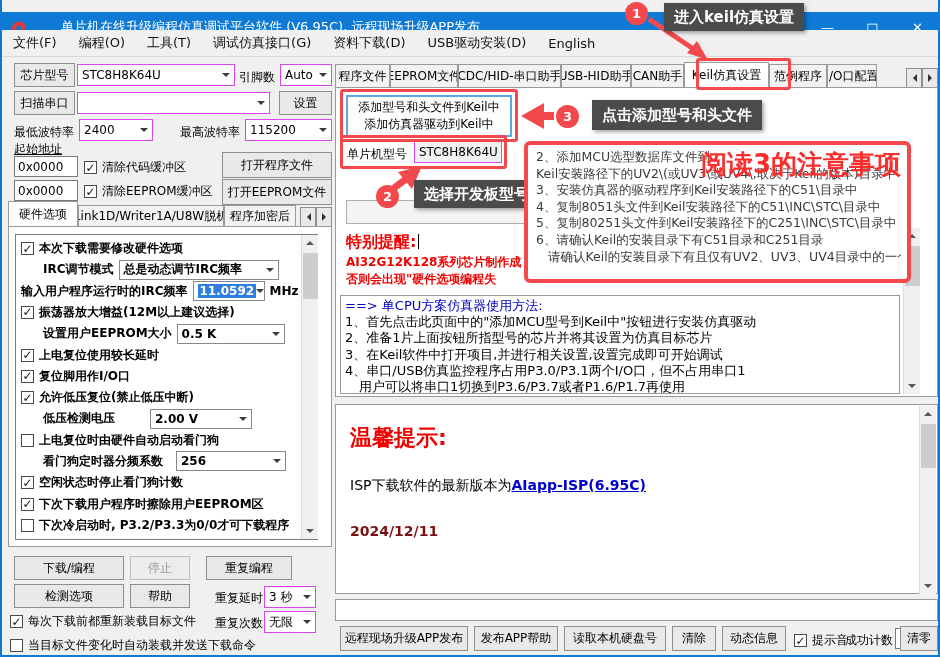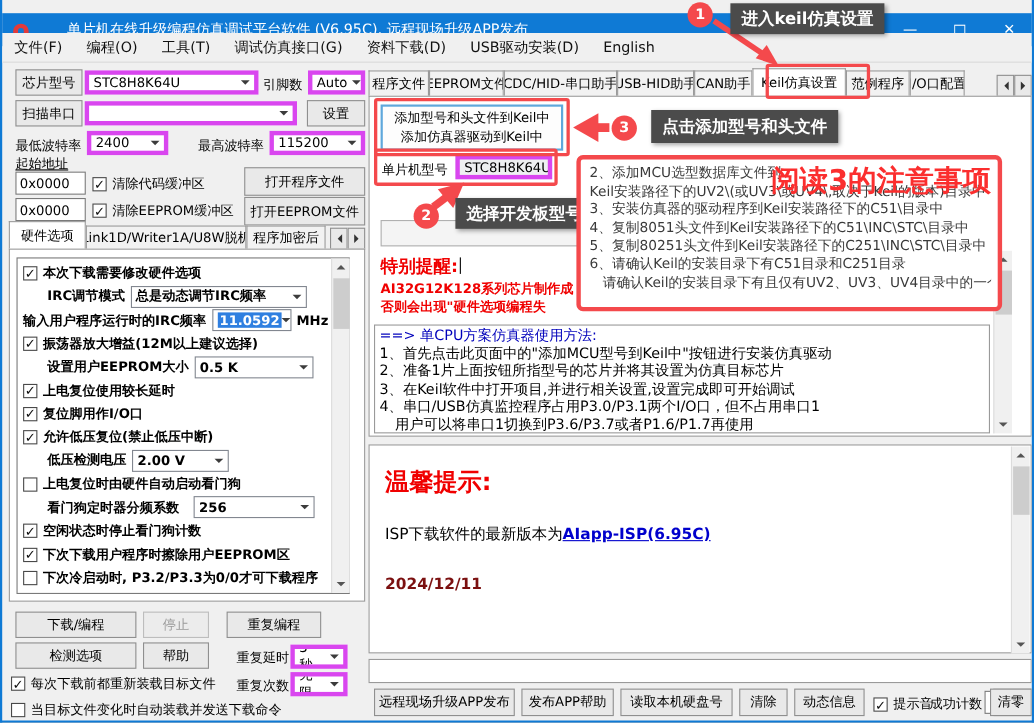--- a/index.html
+++ b/index.html
@@ -10,21 +10,21 @@
   #titlebar .app-icon{width:18px;height:16px;margin:0 8px 0 10px;}
   #win-controls{margin-left:auto;display:flex;height:100%;}
   .wbtn{width:45px;height:100%;display:flex;align-items:center;justify-content:center;color:#fff;font-size:13px;}
   
   #menubar{position:absolute;left:0;top:30px;width:936px;height:27px;background:#f0f0f0;border-bottom:1px solid #d9d9d9;display:flex;align-items:center;font-size:13px;color:#111;}
   #menubar .mitem{padding:4px 11px;}
   
   .btn{position:absolute;display:flex;align-items:center;justify-content:center;background:#e9e9e9;border:1px solid #8f8f8f;font-size:12px;color:#000;}
   .btn.dis{color:#9a9a9a;background:#ececec;border-color:#bdbdbd;}
   .lbl{position:absolute;font-size:12px;color:#000;white-space:nowrap;}
-  .combo{position:absolute;height:22px;background:#fff;border:4px solid #d946ef;display:flex;align-items:center;font-size:12px;padding-left:4px;overflow:hidden;}
+  .combo{position:absolute;height:22px;background:#fff;border:1px solid #d946ef;display:flex;align-items:center;font-size:12px;padding-left:4px;overflow:hidden;}
   .combo.gray{background:#eef0f1;}
   .combo .arr{margin-left:auto;width:17px;height:100%;display:flex;align-items:center;justify-content:center;flex:none;}
   .combo .arr::after{content:"";border:4px solid transparent;border-top-color:#3c3c3c;margin-top:4px;}
   .tin{position:absolute;height:21px;background:#fff;border:1px solid #7a7a7a;font-size:12px;padding:0 3px;}
   .cb{width:13px;height:13px;background:#fff;border:1px solid #494949;display:inline-flex;align-items:center;justify-content:center;font-size:12px;color:#101010;flex:none;line-height:1;}
   .cb.on::after{content:"✓";}
   .chkrow{position:absolute;display:flex;align-items:center;gap:5px;font-size:12px;}
   
   .tab{height:100%;display:flex;align-items:center;justify-content:center;font-size:12px;border:1px solid #9a9a9a;border-bottom:none;background:#f2f2f2;padding:0 5px;white-space:nowrap;overflow:hidden;}
   .tab.active{background:#fff;height:26px;}
@@ -215,21 +215,21 @@
     <div class="hrow">
         <span class="cb on"></span>
         <span>复位脚用作I/O口</span>
       </div>
     <div class="hrow">
         <span class="cb on"></span>
         <span>允许低压复位(禁止低压中断)</span>
       </div>
     <div class="hrow sub">
         <span>低压检测电压</span>
-      <div class="icombo" style="width:88px;margin-left:0">
+      <div class="icombo" style="width:102px;margin-left:30px">
           <span>2.00 V</span>
           <span class="arr"></span>
         </div>
     </div>
     <div class="hrow">
         <span class="cb"></span>
         <span>上电复位时由硬件自动启动看门狗</span>
       </div>
     <div class="hrow sub">
         <span>看门狗定时器分频系数</span>

